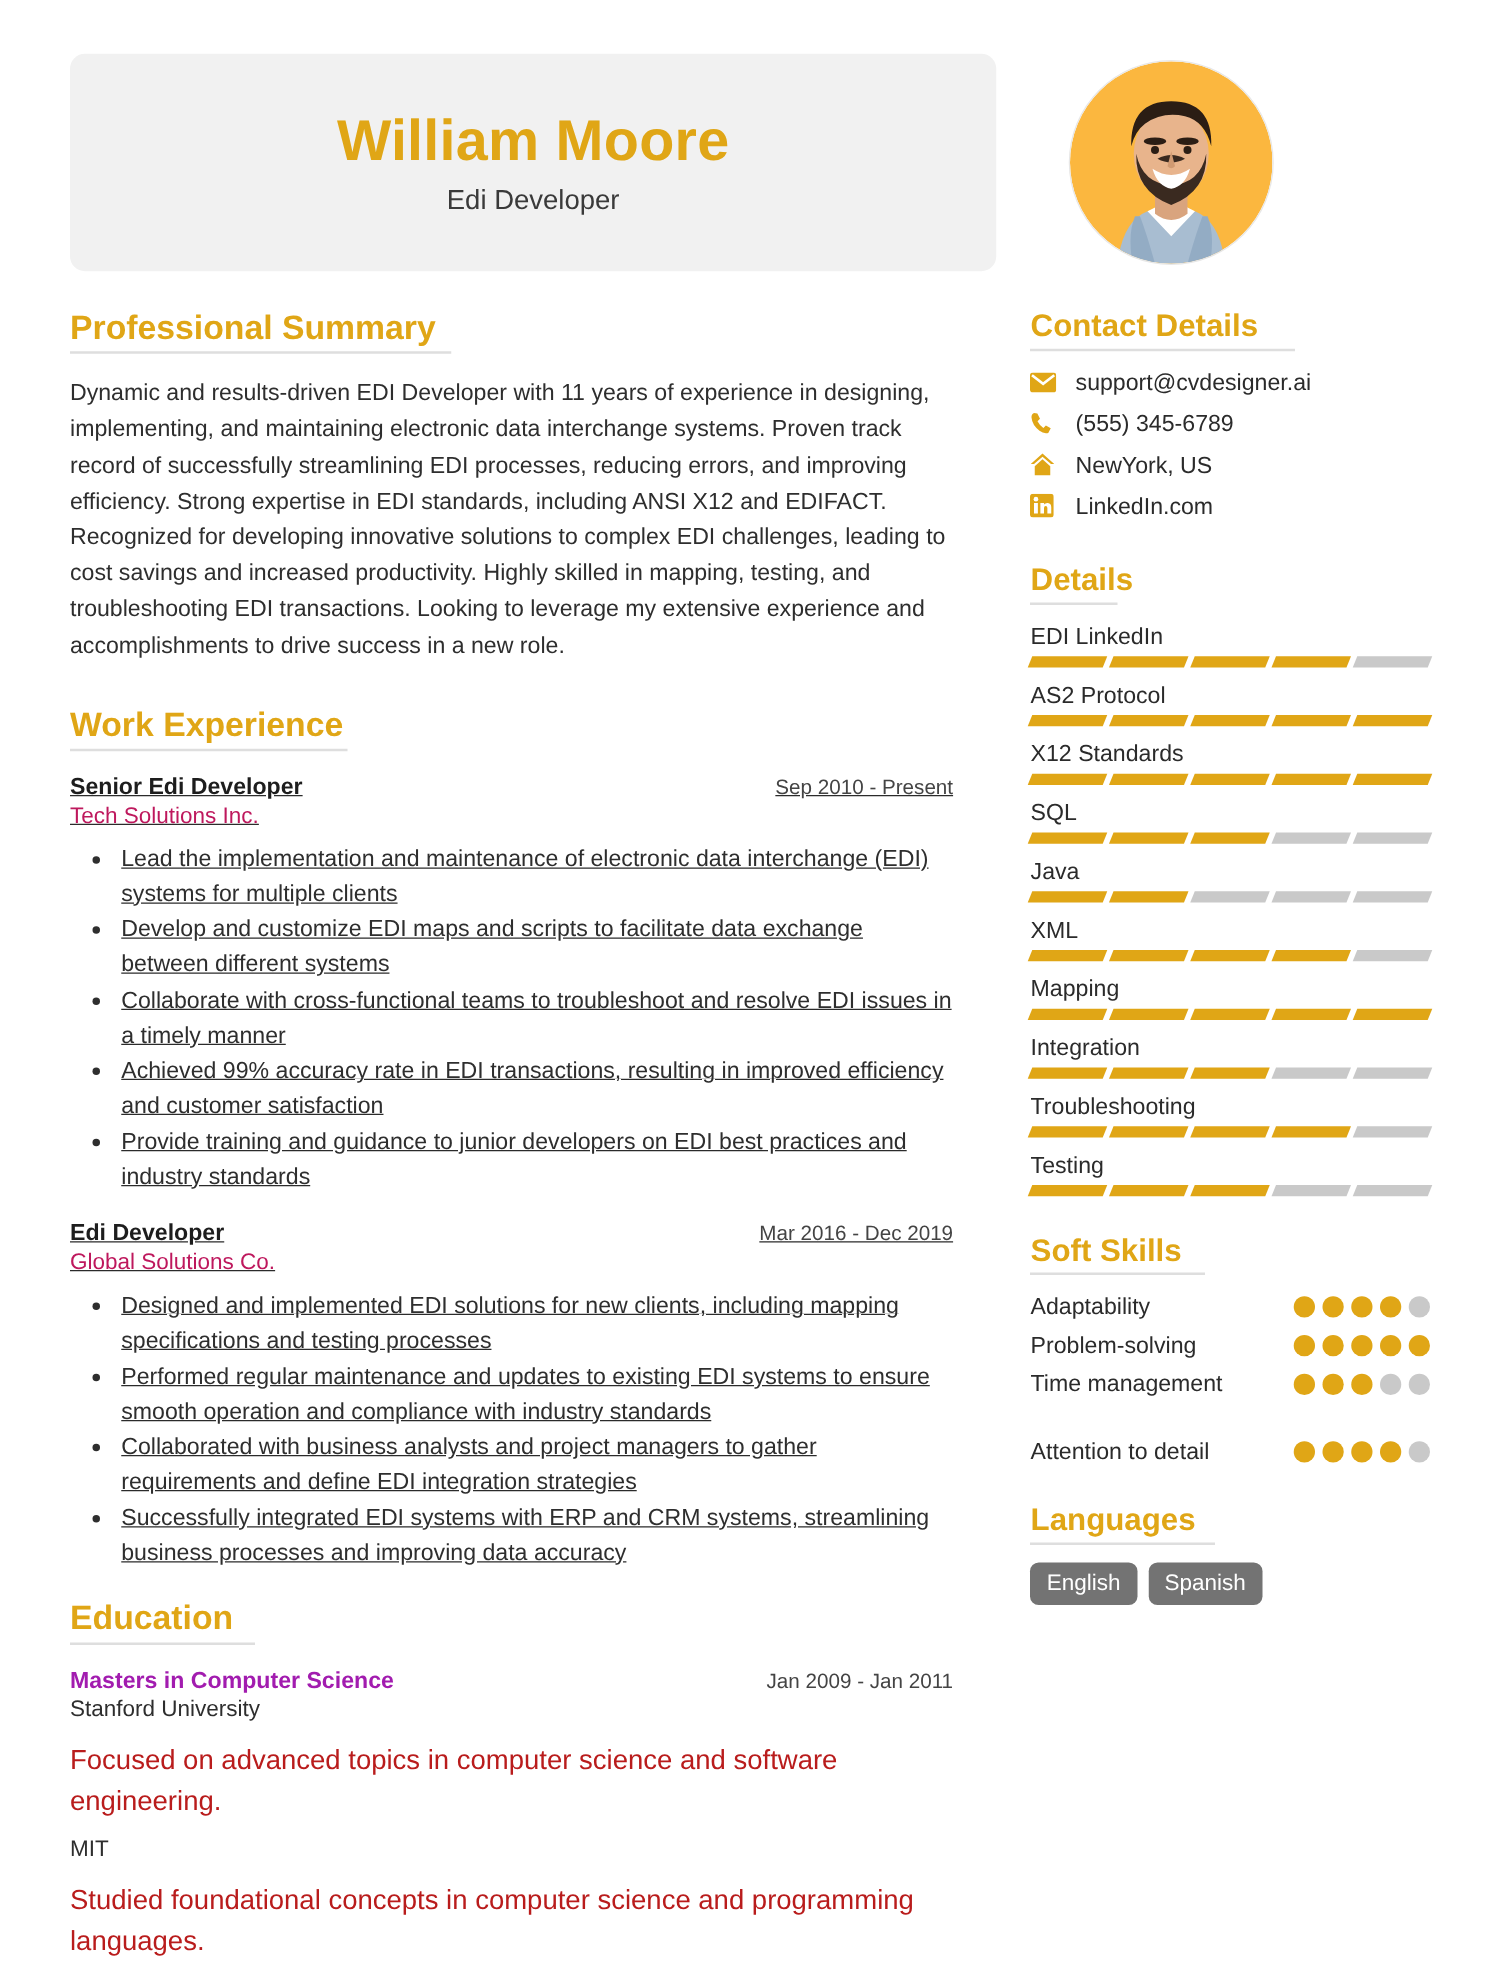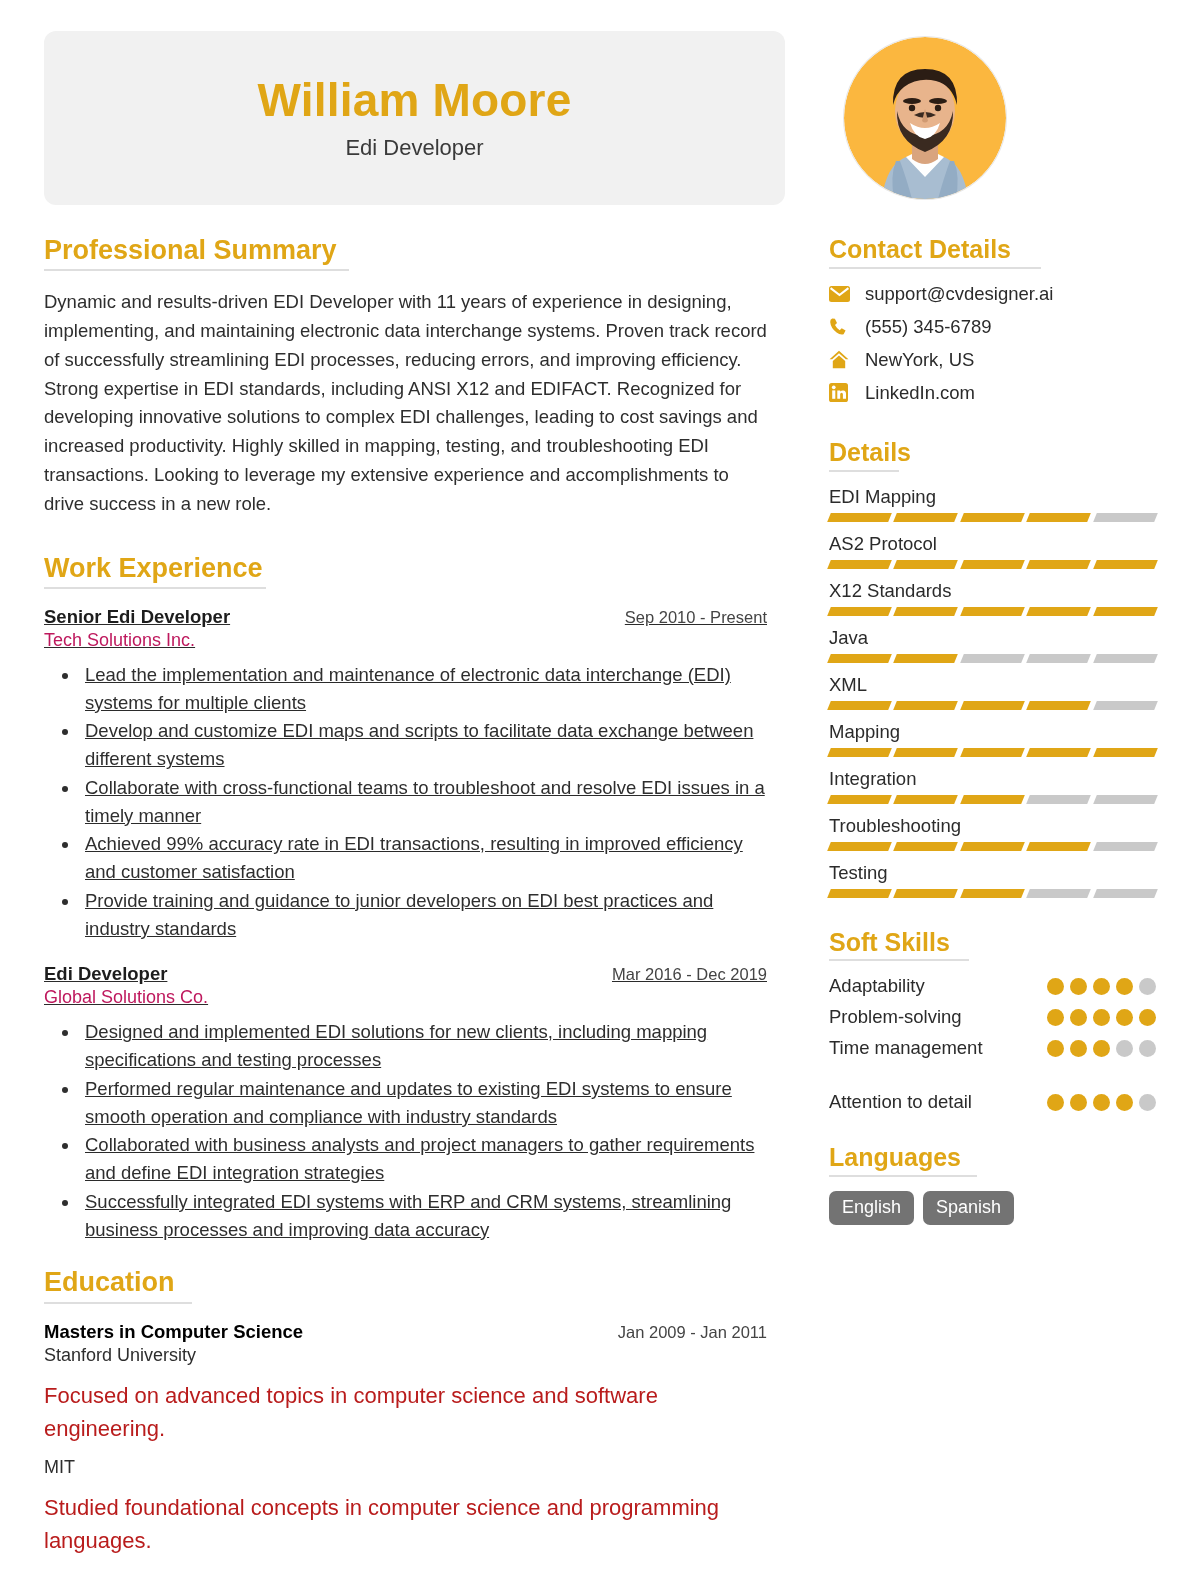--- a/index.html
+++ b/index.html
@@ -9,21 +9,21 @@
     background: #ffffff;
     font-family: "Liberation Sans", sans-serif;
     color: #2b2b2b;
     overflow: hidden;
   }
   .page {
     position: relative;
     width: 1200px;
     height: 1152px;
     background: #ffffff;
-    padding: 0;
+    padding: 12px;
   }
 
   
   .header-row {
     display: flex;
     align-items: center;
     padding: 31px 44px 0 44px;
   }
   .name-card {
     flex: 0 0 741px;
@@ -143,21 +143,21 @@
   }
   .work-block { margin-bottom: 24px; }
 
   
   .edu { margin-bottom: 12px; }
   .edu-top {
     display: flex;
     justify-content: space-between;
     align-items: baseline;
   }
-  .edu-degree { font-size: 18.5px; font-weight: bold; color: #000000; }
+  .edu-degree { font-size: 18.5px; font-weight: bold; color: #a21caf; }
   .edu-dates { font-size: 16.5px; color: #444; white-space: nowrap; padding-left: 14px; }
   .edu-school { font-size: 18px; color: #2e2e2e; margin-top: 2px; }
   .edu-desc { font-size: 22px; line-height: 1.5; color: #b91c1c; margin-top: 13px; }
 
   
   .contact-list { margin-bottom: 34px; }
   .contact-row {
     display: flex;
     align-items: center;
     margin-bottom: 11px;
@@ -372,21 +372,21 @@
             <span class="c-text">LinkedIn.com</span>
           </div>
         </div>
 
       <div class="side-head-wrap h-skills">
         <div class="side-head">Details</div>
         <div class="side-rule"></div>
       </div>
       <div class="skills-list" id="skills-list">
           <div class="skill-row">
-            <div class="skill-name">EDI Mapping</div>
+            <div class="skill-name">EDI LinkedIn</div>
             <div class="bar-track">
               <div class="bar-seg on"></div>
               <div class="bar-seg on"></div>
               <div class="bar-seg on"></div>
               <div class="bar-seg on"></div>
               <div class="bar-seg"></div>
             </div>
           </div>
           <div class="skill-row">
             <div class="skill-name">AS2 Protocol</div>
@@ -399,20 +399,30 @@
             </div>
           </div>
           <div class="skill-row">
             <div class="skill-name">X12 Standards</div>
             <div class="bar-track">
               <div class="bar-seg on"></div>
               <div class="bar-seg on"></div>
               <div class="bar-seg on"></div>
               <div class="bar-seg on"></div>
               <div class="bar-seg on"></div>
+            </div>
+          </div>
+          <div class="skill-row">
+            <div class="skill-name">SQL</div>
+            <div class="bar-track">
+              <div class="bar-seg on"></div>
+              <div class="bar-seg on"></div>
+              <div class="bar-seg on"></div>
+              <div class="bar-seg"></div>
+              <div class="bar-seg"></div>
             </div>
           </div>
           <div class="skill-row">
             <div class="skill-name">Java</div>
             <div class="bar-track">
               <div class="bar-seg on"></div>
               <div class="bar-seg on"></div>
               <div class="bar-seg"></div>
               <div class="bar-seg"></div>
               <div class="bar-seg"></div>

